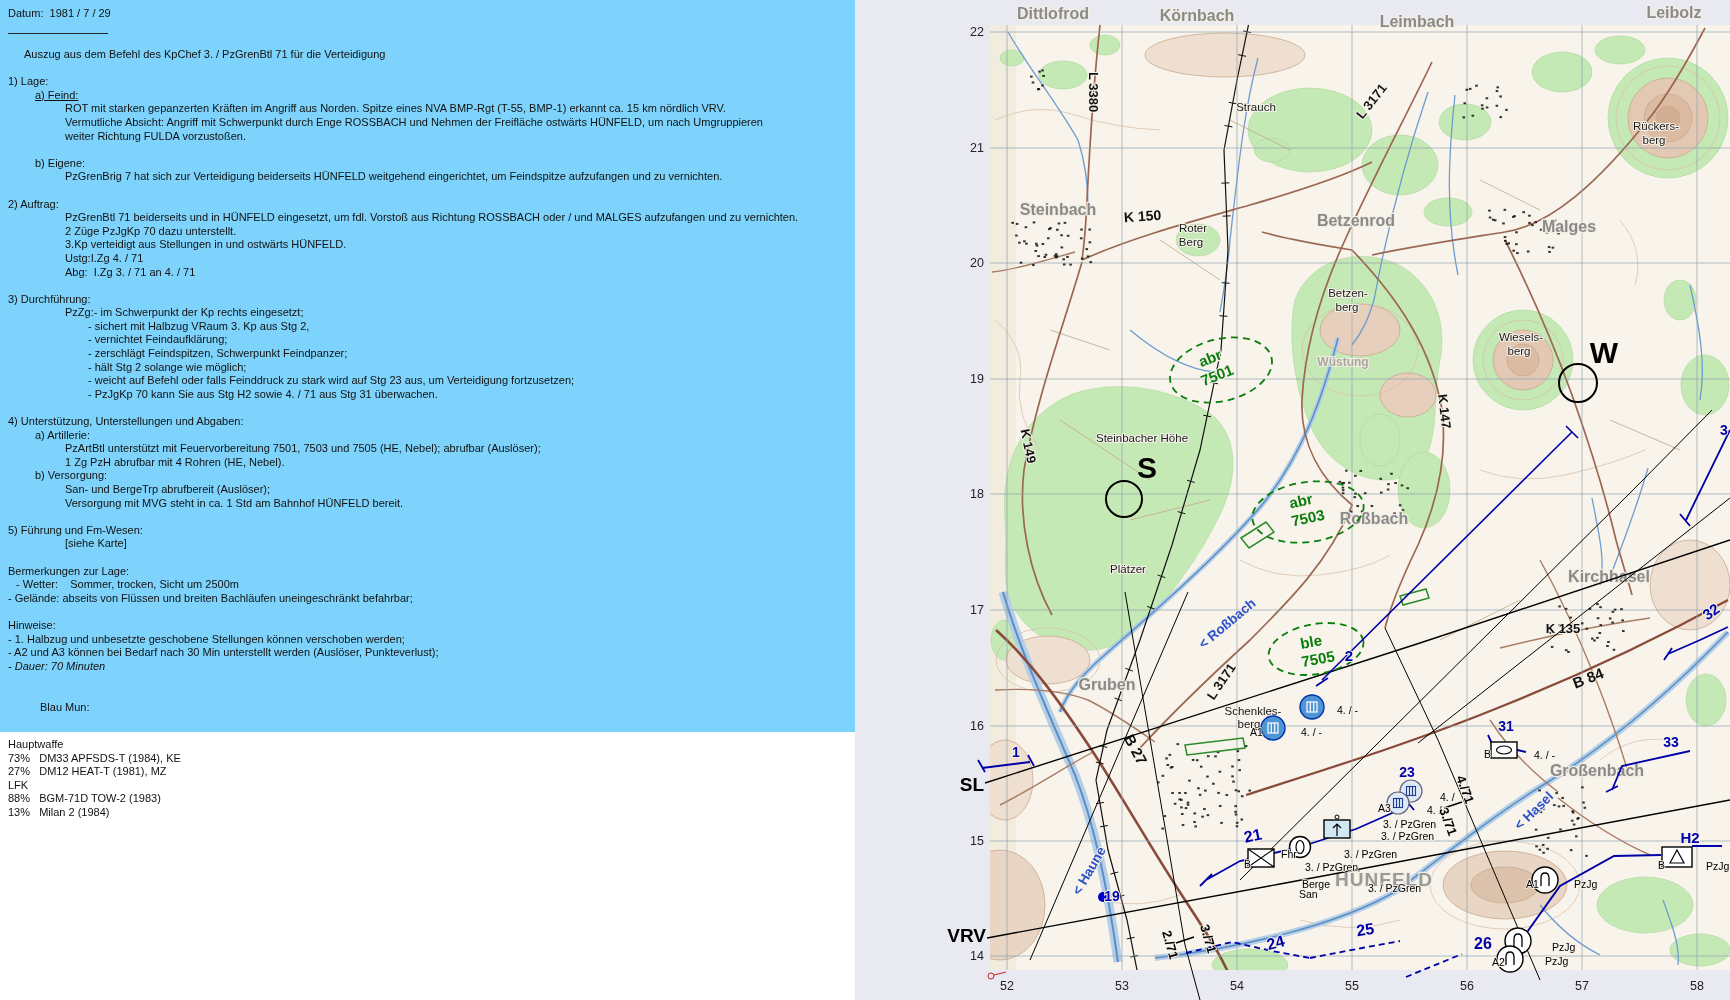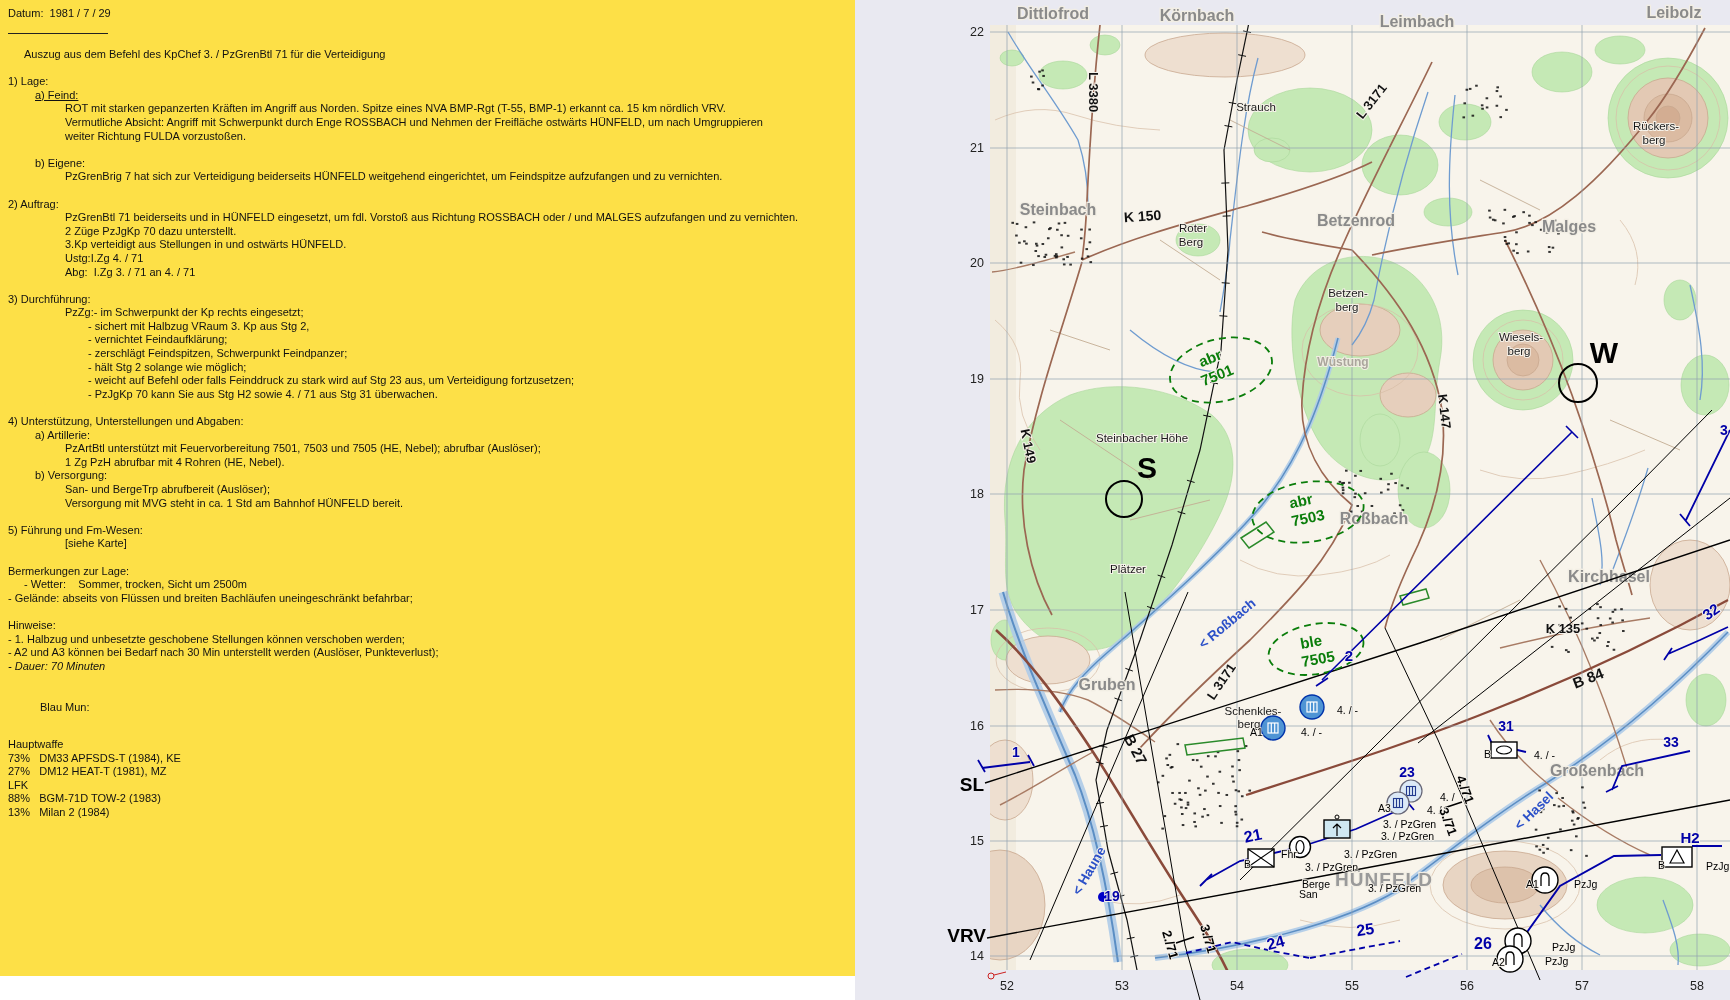--- a/index.html
+++ b/index.html
@@ -1,18 +1,18 @@
 <!DOCTYPE html>
 <html><head>
 <meta charset="utf-8">
 <style>
   html,body{margin:0;padding:0;}
   body{width:1730px;height:1000px;position:relative;background:#ffffff;
        font-family:"Liberation Sans", sans-serif;overflow:hidden;}
-  .doc{position:absolute;left:0;top:0;width:855px;height:976px;background:#fde047;}
+  .doc{position:absolute;left:0;top:0;width:855px;height:732px;background:#7dd3fc;}
   .doc-date{position:absolute;left:8px;top:7px;font-size:11px;color:#111;white-space:pre;}
   .doc-underline{position:absolute;left:8px;top:33px;width:100px;border-top:1.5px solid #222;}
   .doc-lines{position:absolute;left:0;top:48px;width:855px;}
   .doc-line{white-space:pre;font-size:11px;line-height:13.6px;color:#111;min-height:13.6px;}
   .mappanel{position:absolute;left:855px;top:0;width:875px;height:1000px;background:#e9e9f1;}
   svg{display:block;}
   text{font-family:"Liberation Sans", sans-serif;}
   .town{font-weight:bold;font-size:16px;fill:#8a8a8a;stroke:#f2eee4;stroke-width:2.5px;paint-order:stroke;text-anchor:middle;}
   .bigtown{font-weight:bold;font-size:19px;letter-spacing:1px;fill:#9a9a9a;stroke:#f2eee4;stroke-width:2.5px;paint-order:stroke;text-anchor:middle;}
   .ruin{font-weight:bold;font-size:12px;fill:#aaa69c;stroke:#f2eee4;stroke-width:2px;paint-order:stroke;text-anchor:middle;}
@@ -66,21 +66,21 @@
       <div class="doc-line" style="padding-left: 65px;">PzArtBtl unterstützt mit Feuervorbereitung 7501, 7503 und 7505 (HE, Nebel); abrufbar (Auslöser);</div>
       <div class="doc-line" style="padding-left: 65px;">1 Zg PzH abrufbar mit 4 Rohren (HE, Nebel).</div>
       <div class="doc-line" style="padding-left: 35px;">b) Versorgung:</div>
       <div class="doc-line" style="padding-left: 65px;">San- und BergeTrp abrufbereit (Auslöser);</div>
       <div class="doc-line" style="padding-left: 65px;">Versorgung mit MVG steht in ca. 1 Std am Bahnhof HÜNFELD bereit.</div>
       <div class="doc-line" style="padding-left: 0px;"> </div>
       <div class="doc-line" style="padding-left: 8px;">5) Führung und Fm-Wesen:</div>
       <div class="doc-line" style="padding-left: 65px;">[siehe Karte]</div>
       <div class="doc-line" style="padding-left: 0px;"> </div>
       <div class="doc-line" style="padding-left: 8px;">Bermerkungen zur Lage:</div>
-      <div class="doc-line" style="padding-left: 24px;">- Wetter:    Sommer, trocken, Sicht um 2500m</div>
+      <div class="doc-line" style="padding-left: 16px;">- Wetter:    Sommer, trocken, Sicht um 2500m</div>
       <div class="doc-line" style="padding-left: 8px;">- Gelände: abseits von Flüssen und breiten Bachläufen uneingeschränkt befahrbar;</div>
       <div class="doc-line" style="padding-left: 0px;"> </div>
       <div class="doc-line" style="padding-left: 8px;">Hinweise:</div>
       <div class="doc-line" style="padding-left: 8px;">- 1. Halbzug und unbesetzte geschobene Stellungen können verschoben werden;</div>
       <div class="doc-line" style="padding-left: 8px;">- A2 und A3 können bei Bedarf nach 30 Min unterstellt werden (Auslöser, Punkteverlust);</div>
       <div class="doc-line" style="padding-left: 8px; font-style: italic;">- Dauer: 70 Minuten</div>
       <div class="doc-line" style="padding-left: 0px;"> </div>
       <div class="doc-line" style="padding-left: 0px;"> </div>
       <div class="doc-line" style="padding-left: 40px;">Blau Mun:</div>
       <div class="doc-line" style="padding-left: 8px; margin-top: 24px;">Hauptwaffe</div>

